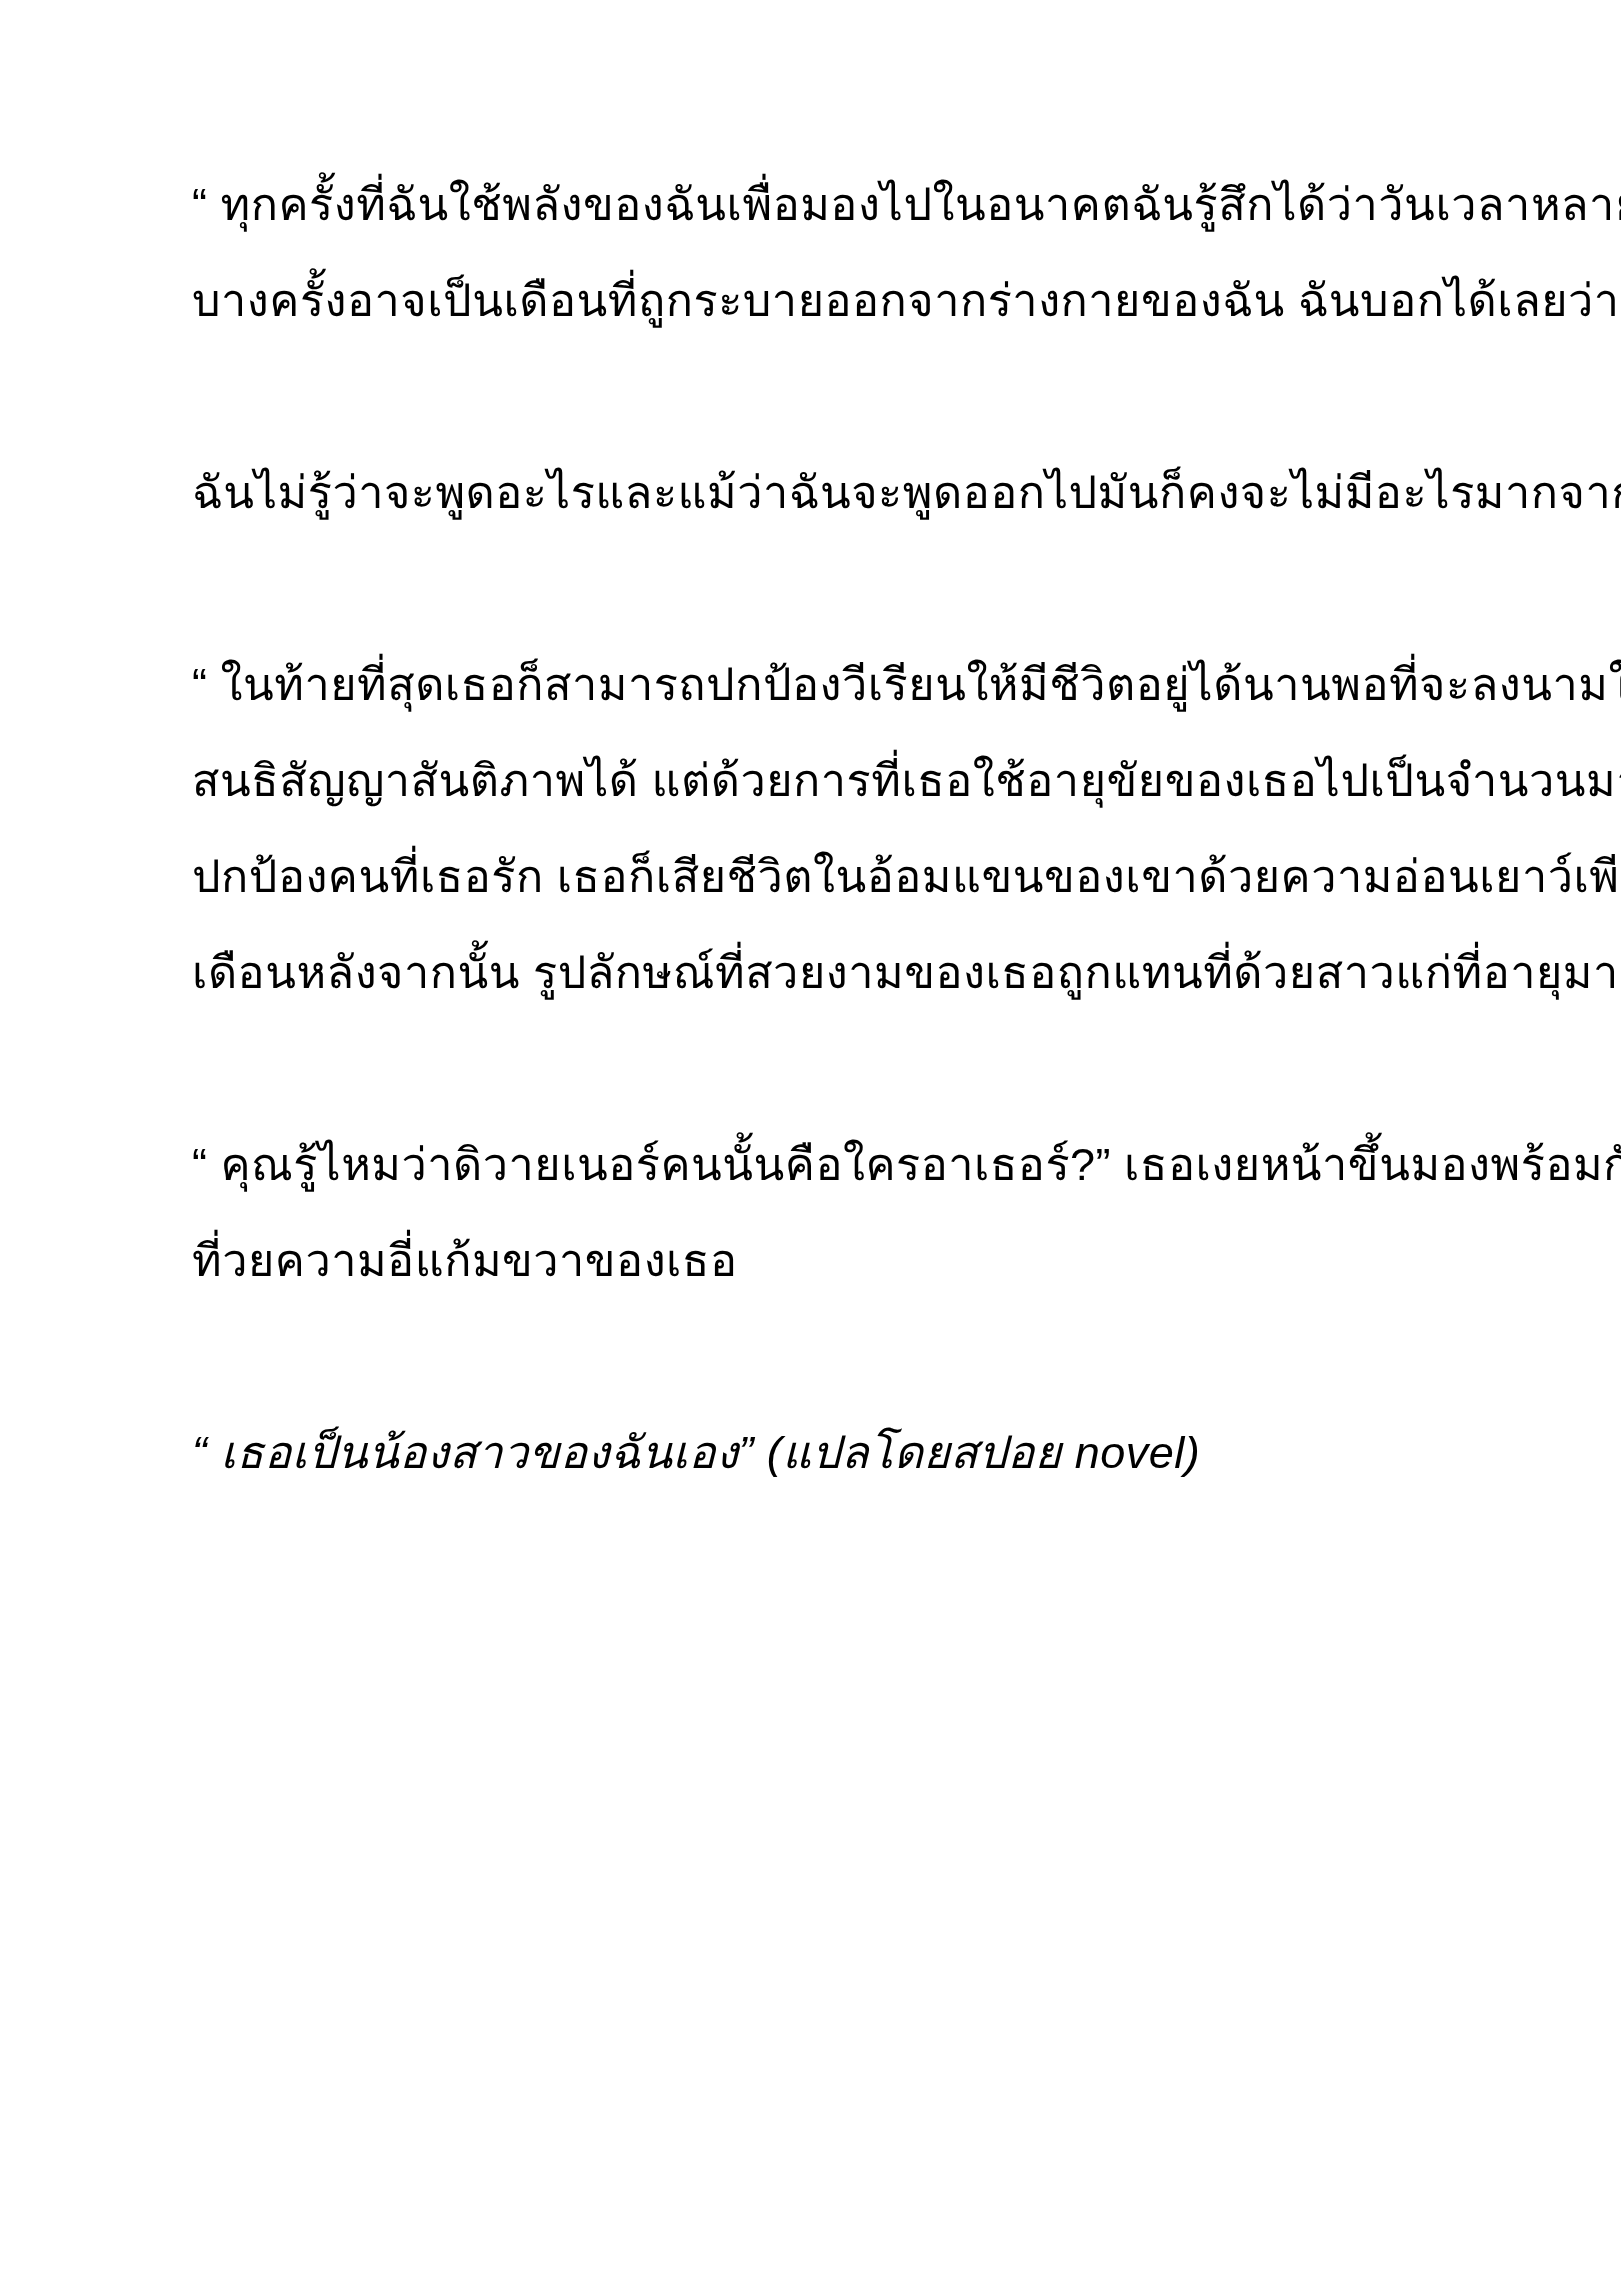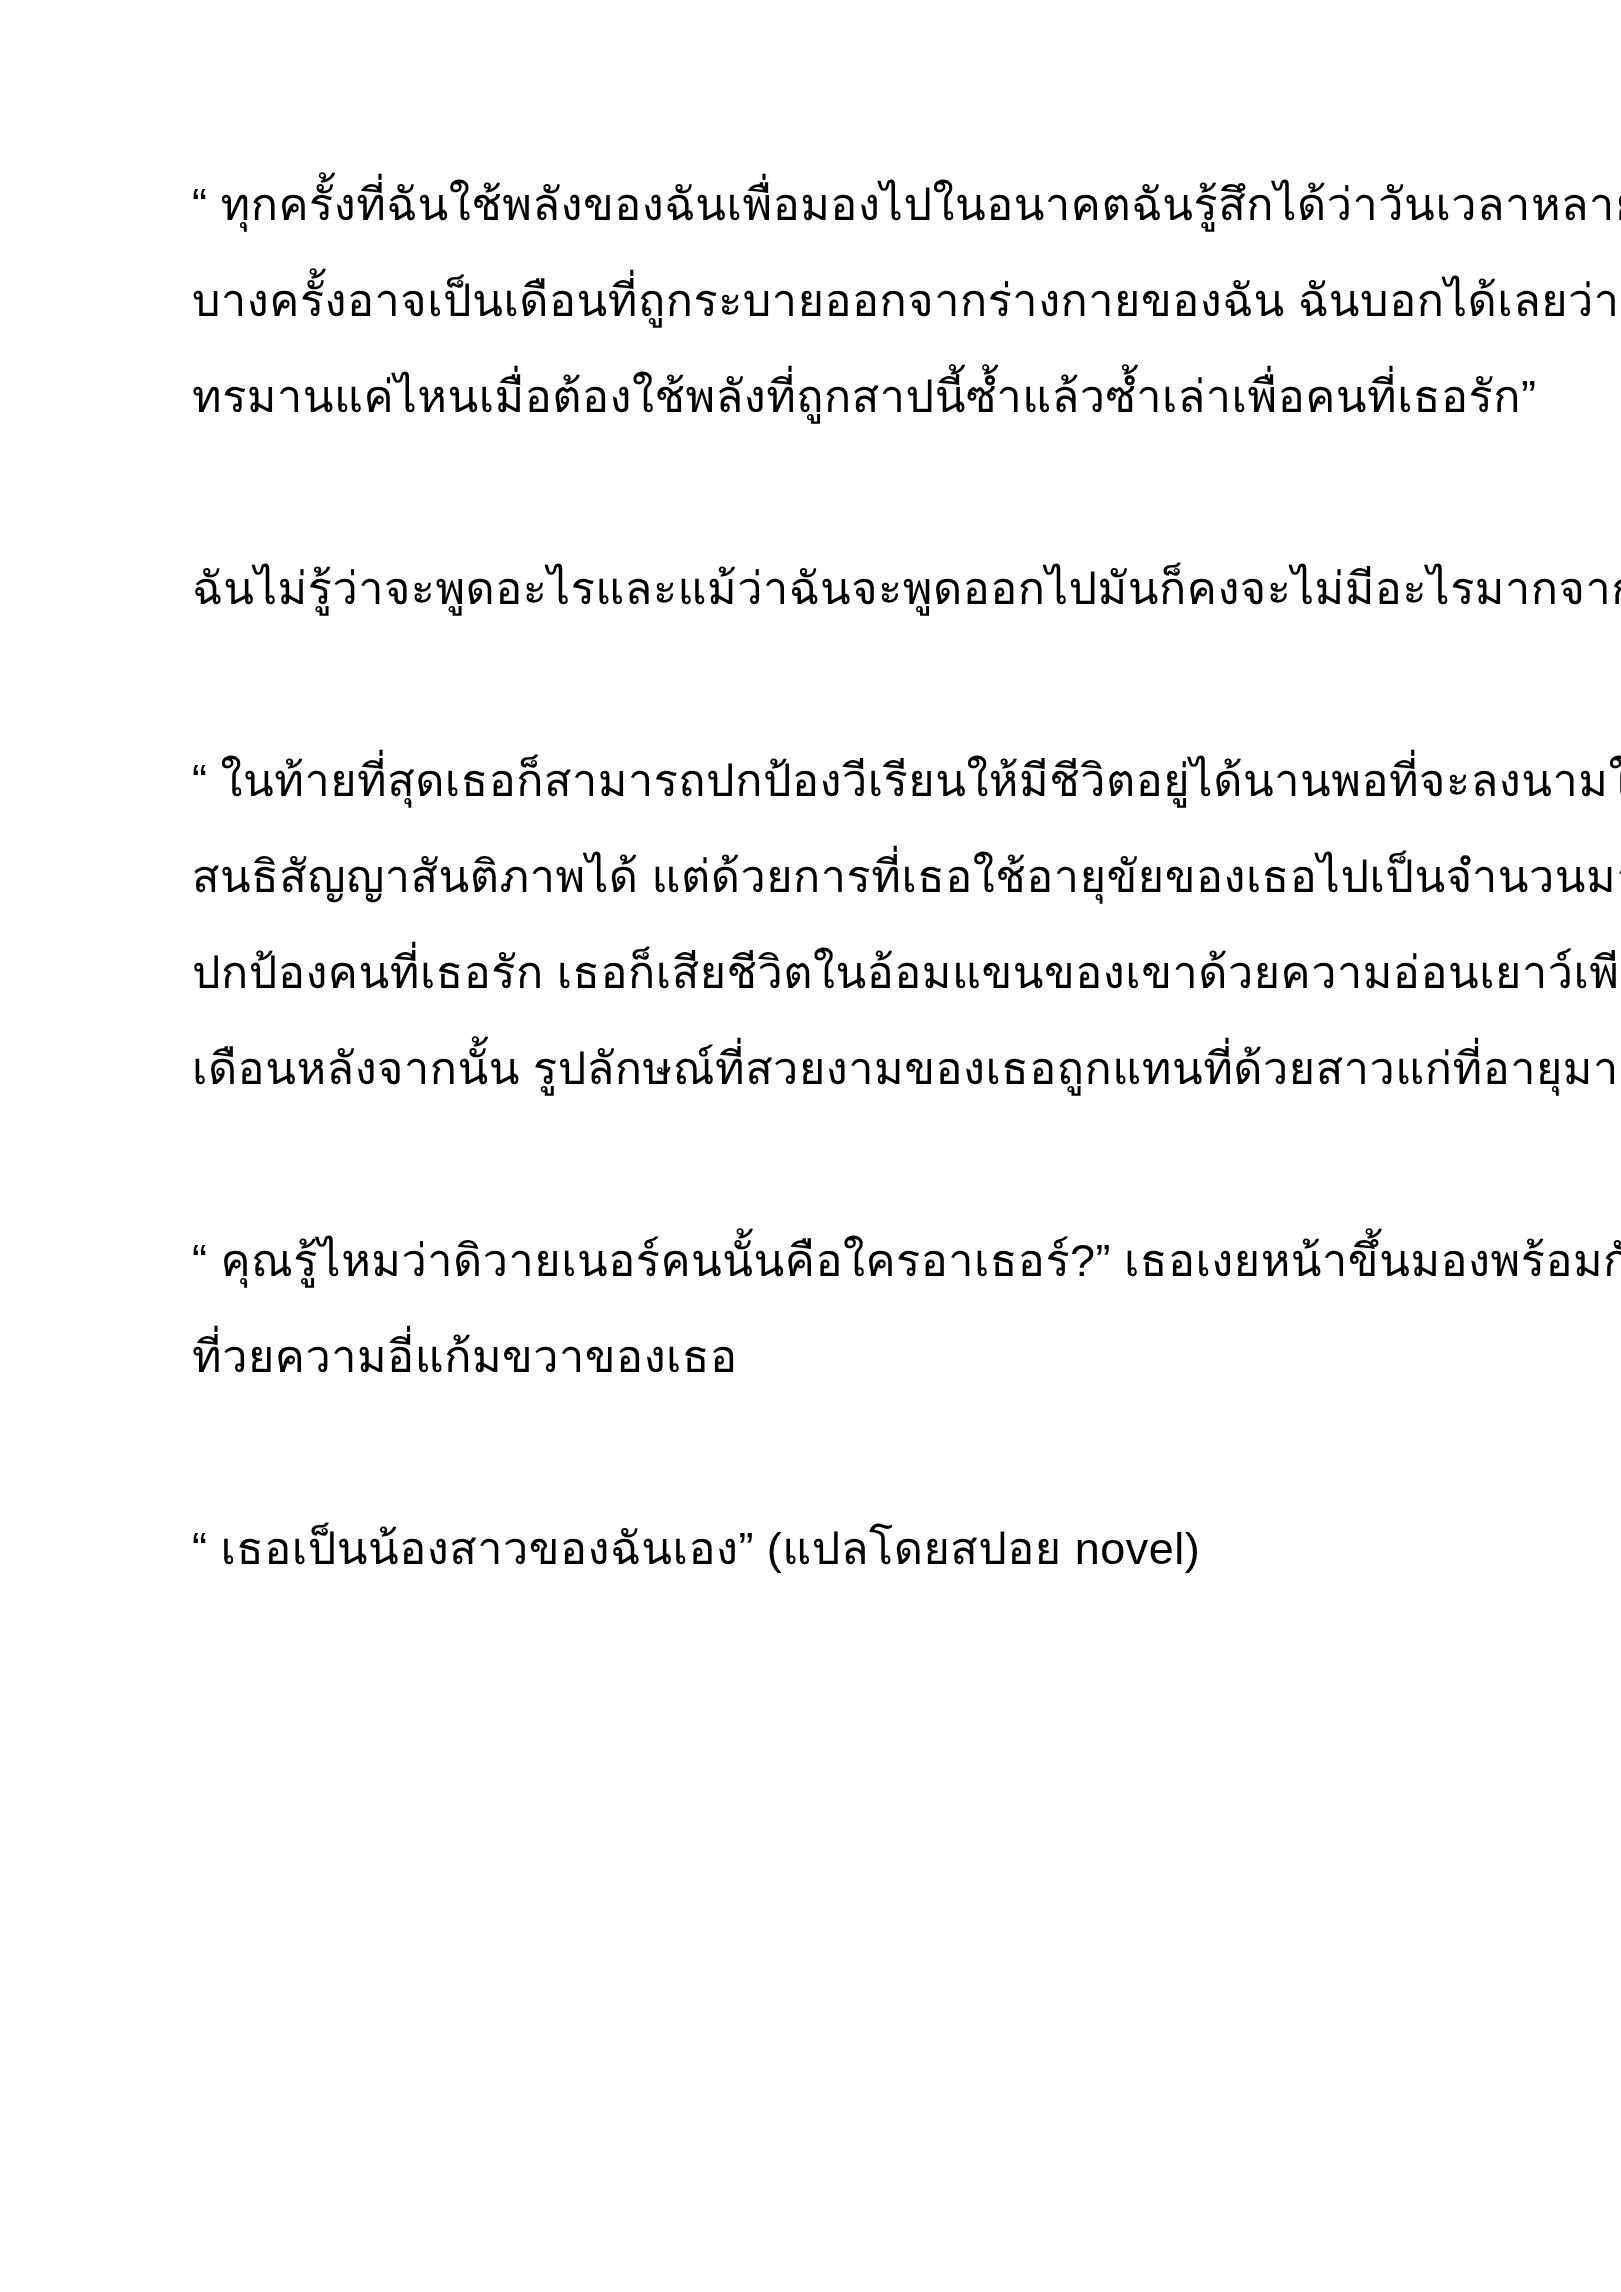--- a/index.html
+++ b/index.html
@@ -19,37 +19,37 @@
     width: 1621px;
     height: 2293px;
     padding: 157px 127px 0 192px;
     background: #ffffff;
   }
   .para {
     margin: 0 0 96px 0;
   }
   .para:last-child {
     margin-bottom: 0;
+    font-style: italic;
   }
   .line {
     font-size: 45px;
     line-height: 96px;
     white-space: nowrap;
     letter-spacing: 0.5px;
   }
 </style>
 </head>
 <body>
 
 <div class="page">
 
   <div class="para">
     <div class="line">“ ทุกครั้งที่ฉันใช้พลังของฉันเพื่อมองไปในอนาคตฉันรู้สึกได้ว่าวันเวลาหลายสัปดาห์</div>
     <div class="line">บางครั้งอาจเป็นเดือนที่ถูกระบายออกจากร่างกายของฉัน ฉันบอกได้เลยว่าเธอรู้สึก</div>
-    <div class="line">ทรมานแค่ไหนเมื่อต้องใช้พลังที่ถูกสาปนี้ซ้ำแล้วซ้ำเล่าเพื่อคนที่เธอรัก”</div>
   </div>
 
   <div class="para">
     <div class="line">ฉันไม่รู้ว่าจะพูดอะไรและแม้ว่าฉันจะพูดออกไปมันก็คงจะไม่มีอะไรมากจากคนที่ไม่รู้</div>
   </div>
 
 
   <div class="para">
     <div class="line">“ ในท้ายที่สุดเธอก็สามารถปกป้องวีเรียนให้มีชีวิตอยู่ได้นานพอที่จะลงนามใน</div>
     <div class="line">สนธิสัญญาสันติภาพได้ แต่ด้วยการที่เธอใช้อายุขัยของเธอไปเป็นจำนวนมากเพื่อ</div>

